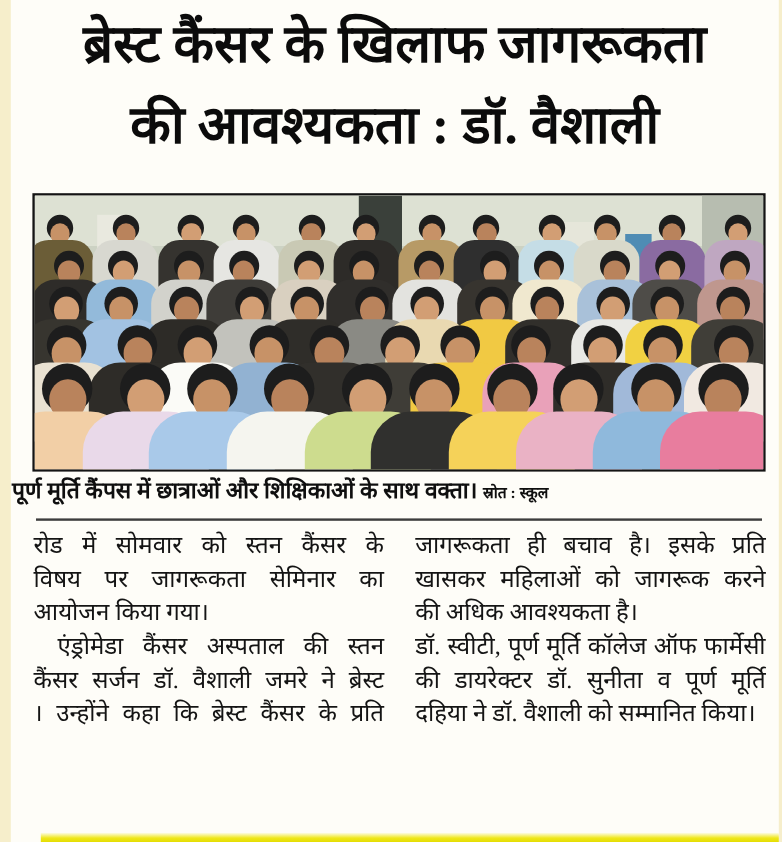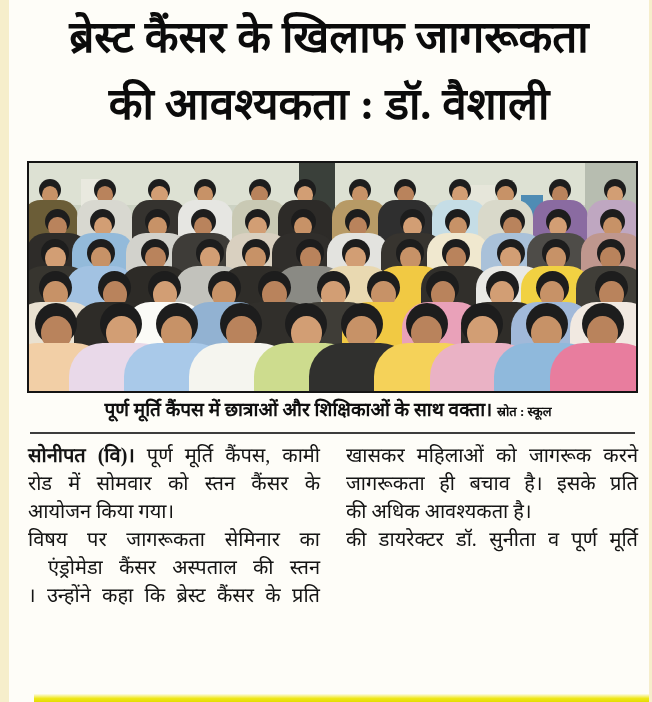--- a/index.html
+++ b/index.html
@@ -6,21 +6,21 @@
   body{font-family:"Liberation Serif","DejaVu Sans",serif;}
   .page{position:relative;width:652px;height:702px;background:#fefdf8;overflow:hidden;}
   .edge{position:absolute;top:0;height:702px;}
   .edge.left{left:0;width:9px;}
   .edge.right{right:0;width:3px;}
   .headline{position:absolute;left:10px;right:4px;top:4px;text-align:center;
             font-weight:bold;color:#0b0b0b;font-size:44px;line-height:67px;}
   .photo-frame{position:absolute;left:27px;top:161px;width:607px;height:228px;
                border:2px solid #141414;overflow:hidden;}
   .photo-frame *{position:absolute;}
-  .caption{position:absolute;left:10px;right:6px;top:397px;text-align:center;
+  .caption{position:absolute;left:10px;right:6px;top:397px;
            font-weight:bold;color:#0f0f0f;font-size:19px;line-height:26px;}
   .caption .credit{font-size:13px;}
   .rule{position:absolute;left:30px;right:17px;top:432px;border-top:2px solid #3d3d3d;}
   .cols{position:absolute;left:28px;top:441px;width:610px;display:flex;gap:26px;}
   .col{width:292px;}
   .jline{font-size:20px;line-height:28px;color:#141414;text-align:justify;
          text-align-last:justify;overflow:visible;white-space:nowrap;}
   .jline.last{text-align-last:left;white-space:normal;}
   .jline.indent{padding-left:20px;}
   .bold{font-weight:bold;}
@@ -339,29 +339,31 @@
 
   <div class="caption">
     <span>पूर्ण मूर्ति कैंपस में छात्राओं और शिक्षिकाओं के साथ वक्ता।</span>
     <span class="credit">स्रोत : स्कूल</span>
   </div>
 
   <div class="rule"></div>
 
   <div class="cols">
     <div class="col">
-      <div class="jline"><span class="bold">सोनीपत (वि)।</span> <span>पूर्ण मूर्ति कैंपस, कामी</span></div>
       <div class="jline">रोड में सोमवार को स्तन कैंसर के</div>
+      <div class="jline">विषय पर जागरूकता सेमिनार का</div>
       <div class="jline last">आयोजन किया गया।</div>
-      <div class="jline">विषय पर जागरूकता सेमिनार का</div>
       <div class="jline indent">एंड्रोमेडा कैंसर अस्पताल की स्तन</div>
+      <div class="jline">कैंसर सर्जन डॉ. वैशाली जमरे ने ब्रेस्ट</div>
       <div class="jline">। उन्होंने कहा कि ब्रेस्ट कैंसर के प्रति</div>
     </div>
     <div class="col">
+      <div class="jline">जागरूकता ही बचाव है। इसके प्रति</div>
       <div class="jline">खासकर महिलाओं को जागरूक करने</div>
-      <div class="jline">जागरूकता ही बचाव है। इसके प्रति</div>
       <div class="jline last">की अधिक आवश्यकता है।</div>
+      <div class="jline">डॉ. स्वीटी, पूर्ण मूर्ति कॉलेज ऑफ फार्मेसी</div>
       <div class="jline">की डायरेक्टर डॉ. सुनीता व पूर्ण मूर्ति</div>
+      <div class="jline last">दहिया ने डॉ. वैशाली को सम्मानित किया।</div>
     </div>
   </div>
 
   <div class="bottom-bar"></div>
 </div>
 
 </body></html>

